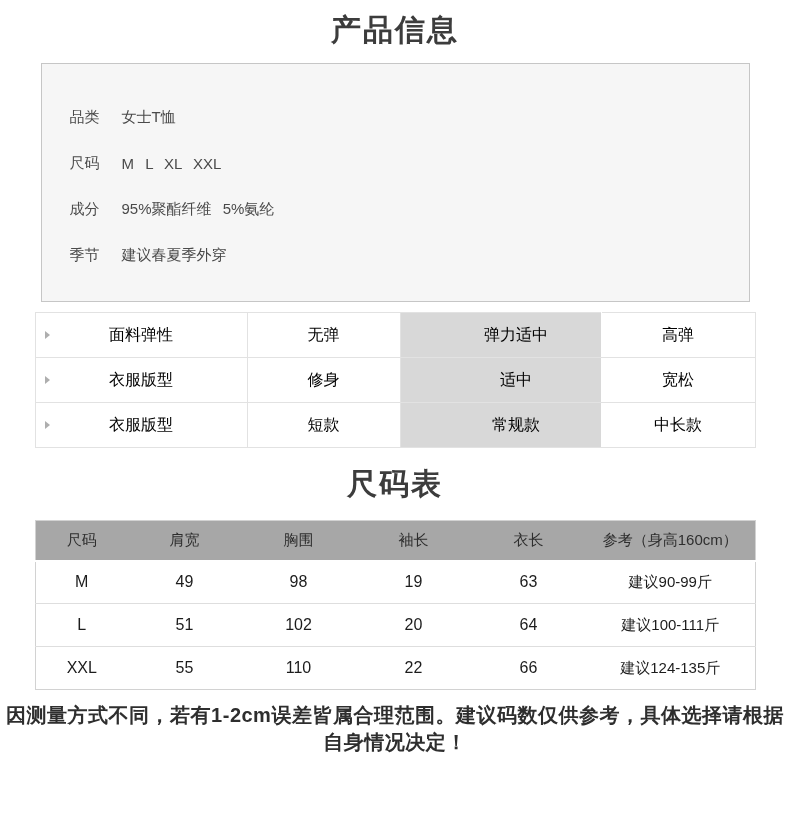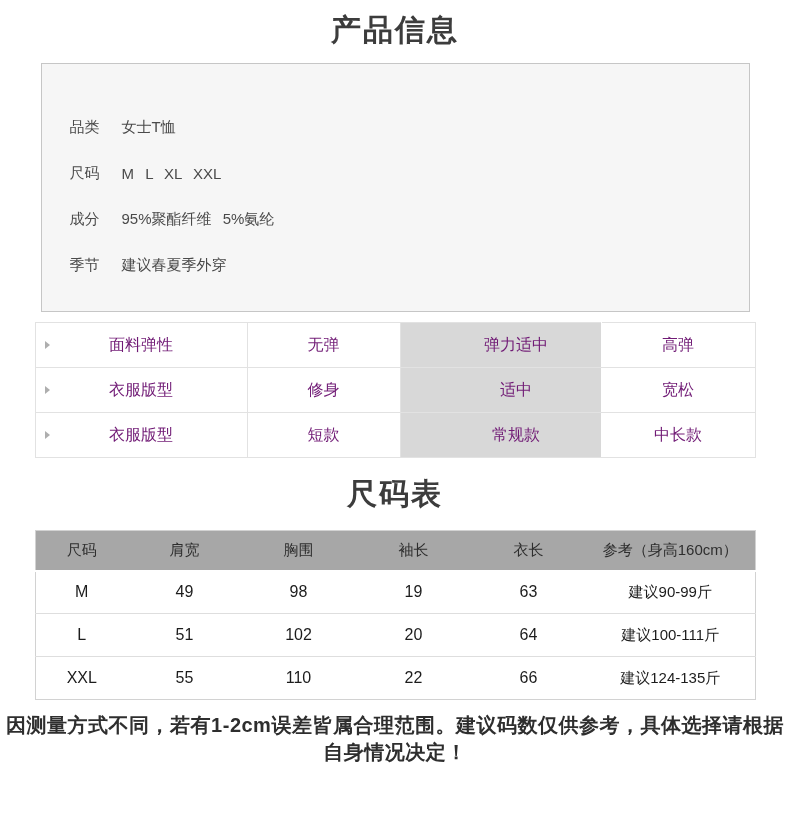--- a/index.html
+++ b/index.html
@@ -24,38 +24,38 @@
     margin:0;padding-top:9px;text-align:center;
     font-size:30px;line-height:41px;font-weight:bold;
     letter-spacing:2px;color:var(--title-color);
   }
   .big-title.second{padding-top:16px;line-height:40px;margin-bottom:16px;text-align:center;}
 
   
   .info-box{
     width:709px;margin:13px auto 0 auto;
     background:#f6f6f6;border:1px solid var(--outer-border);
-    padding:40px 0 23px 0;
+    padding:30px 0 23px 0;
   }
   .info-row{
     height:46px;display:flex;align-items:center;
     padding-left:28px;font-size:15px;color:#4a4a4a;
   }
   .info-label{width:52px;flex:0 0 auto;}
   .info-value{word-spacing:7px;}
 
   
   .attr-table{
     width:720px;margin:10px auto 0 auto;
     border-collapse:collapse;table-layout:fixed;
   }
   .attr-table td{
     height:45px;border:1px solid var(--inner-border);
     text-align:center;vertical-align:middle;
-    font-size:16px;color:#701a75;background:#ffffff;
+    font-size:16px;color:#000000;background:#ffffff;
   }
   .attr-table{border:1px solid var(--outer-border);}
   .attr-table td.attr-label{position:relative;}
   .attr-table td.selected{background:var(--highlight);border-color:#ffffff;border-top-color:var(--inner-border);border-bottom-color:var(--inner-border);padding-left:32px;}
   .tri{
     position:absolute;left:9px;top:50%;transform:translateY(-50%);
     width:0;height:0;
     border-left:5px solid #aeaeae;
     border-top:4px solid transparent;
     border-bottom:4px solid transparent;

